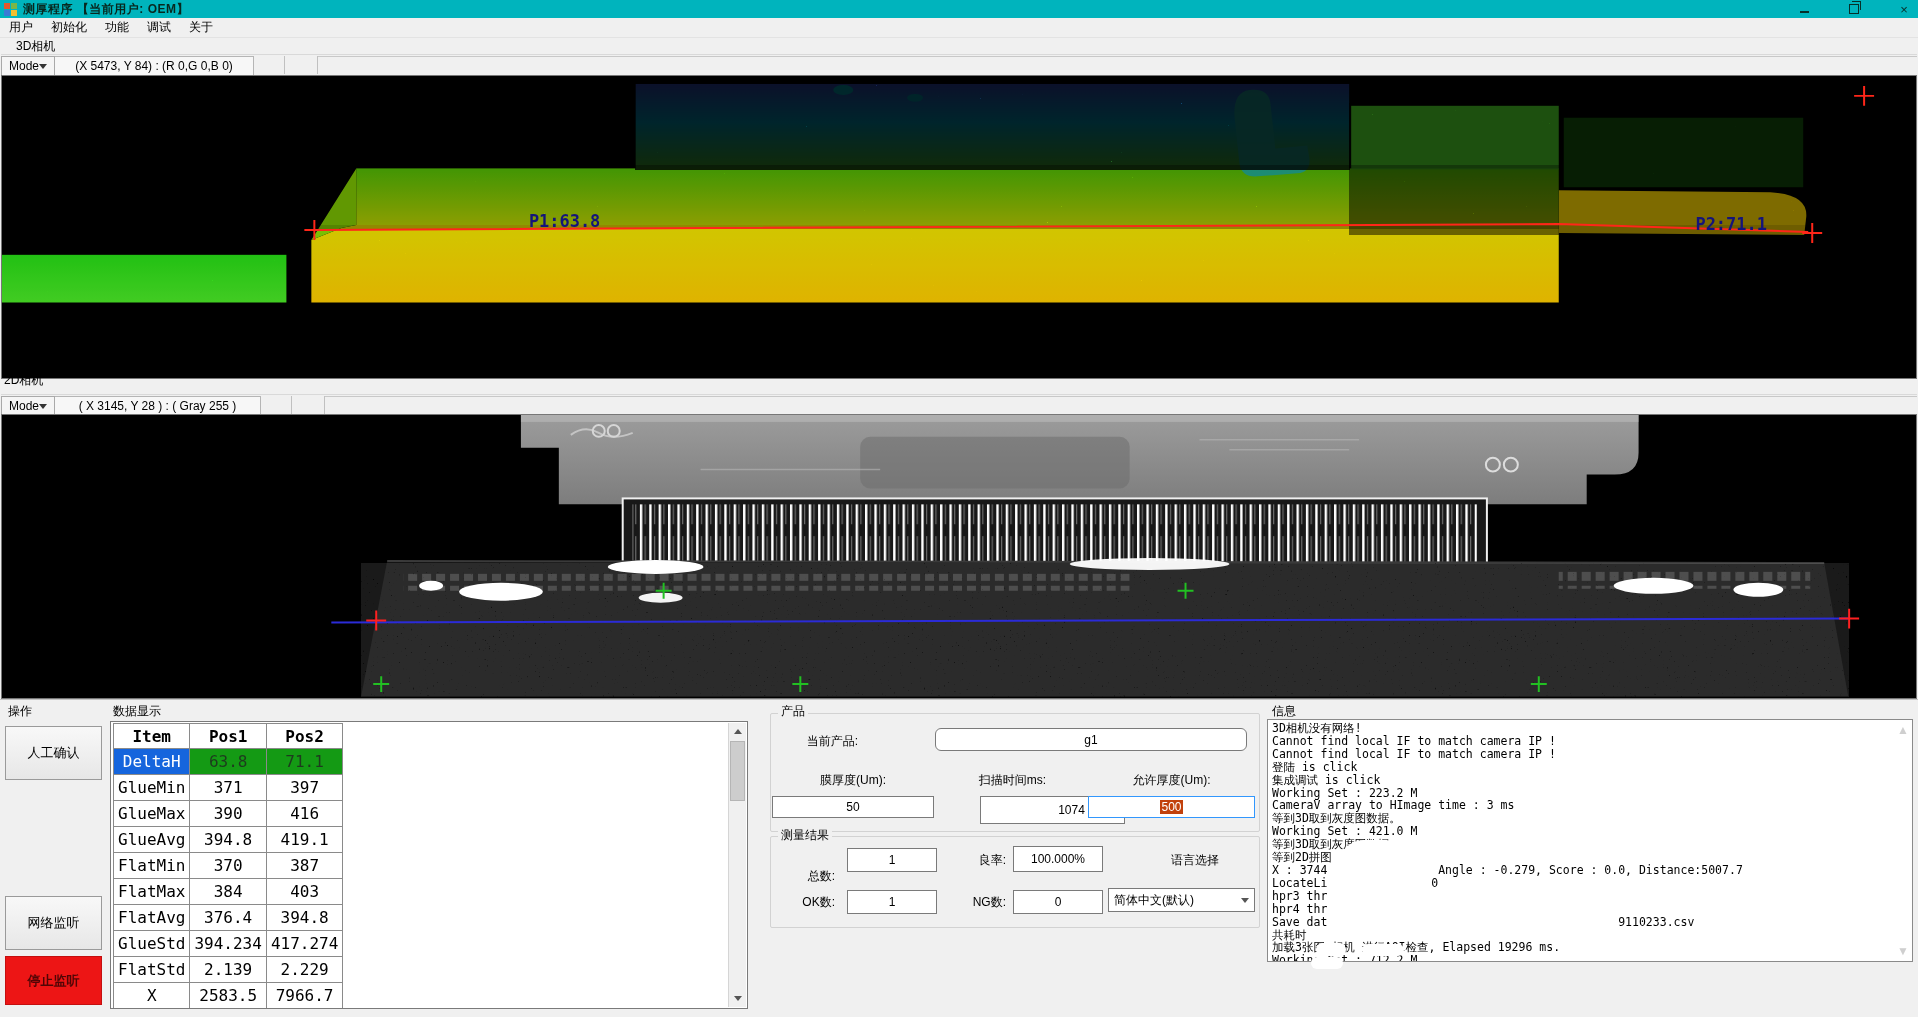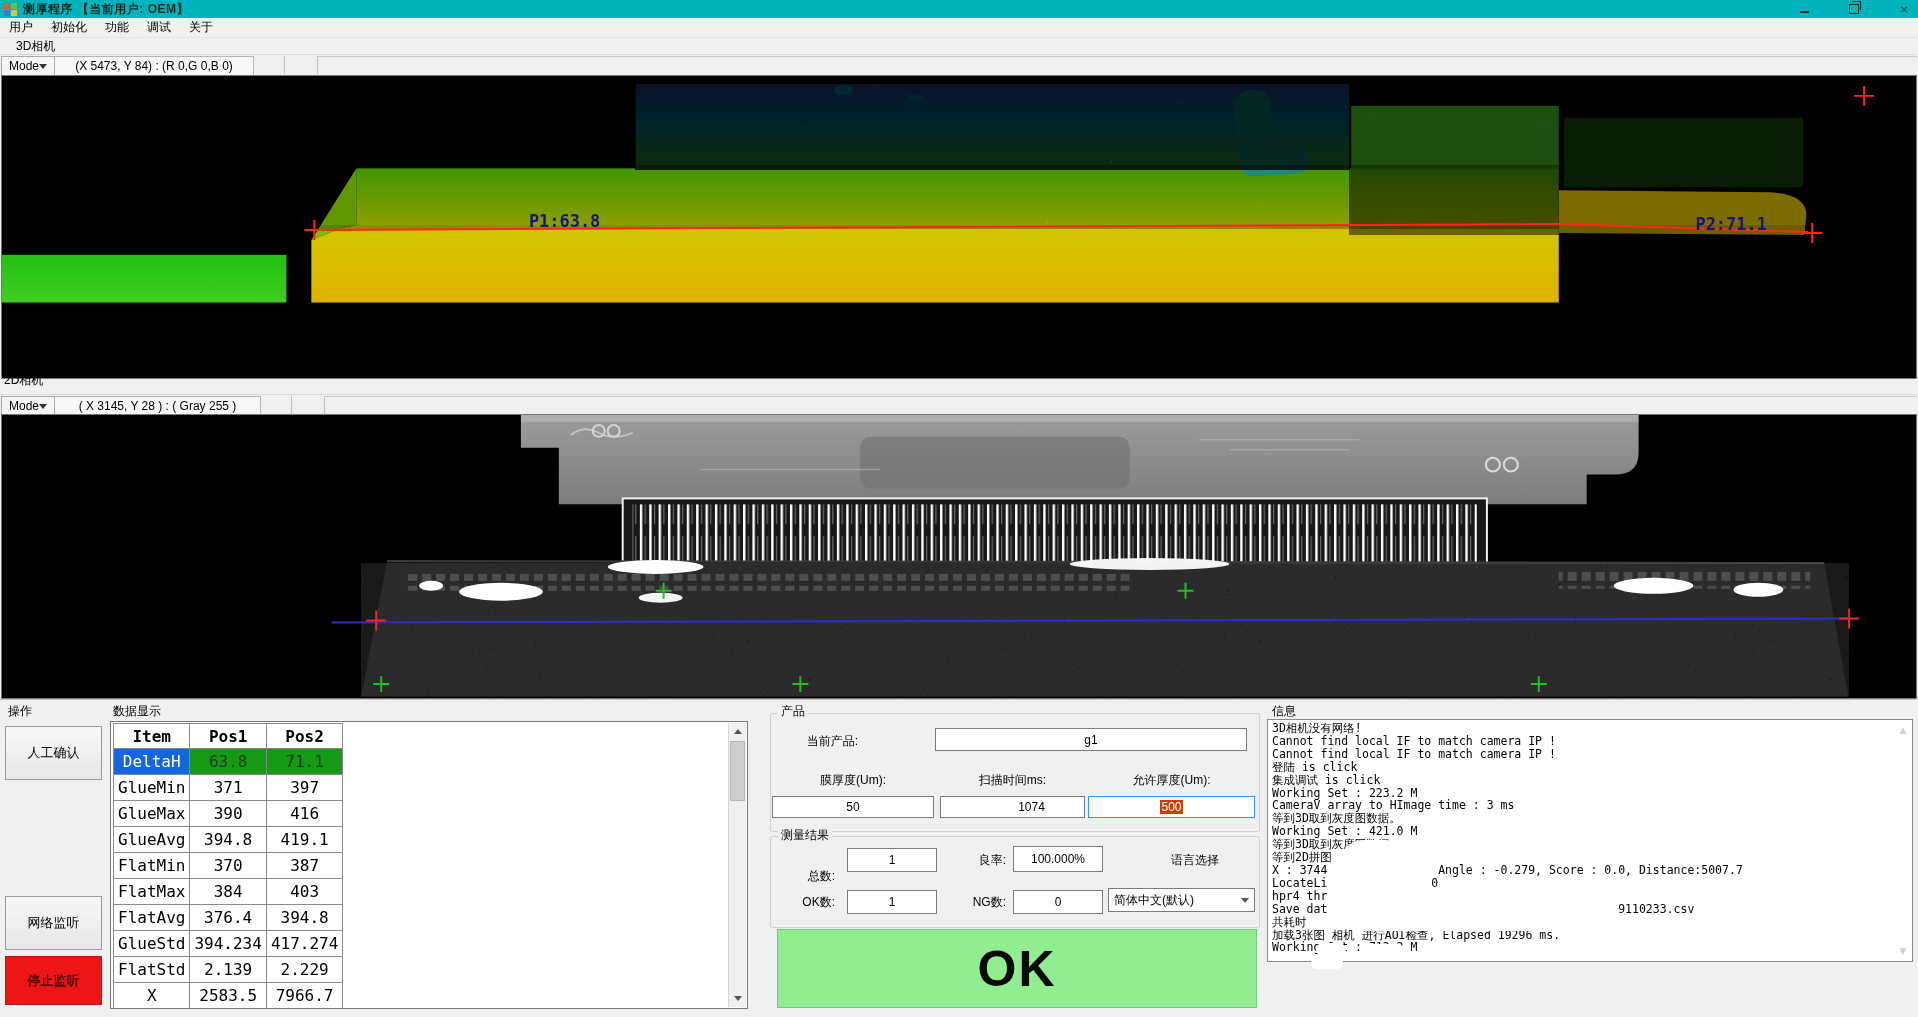--- a/index.html
+++ b/index.html
@@ -317,26 +317,26 @@
       <div class="sb-thumb"></div>
       <div class="sb-btn sb-dn">
           <div class="tri-dn-s"></div>
         </div>
     </div>
   </div>
 
   <div class="groupbox" style="left:770px;top:13px;width:488px;height:117px;"></div>
   <div class="gb-label" style="left:778px;top:4px;">产品</div>
   <div class="lbl t-right" style="left:743px;top:33px;width:115px;">当前产品:</div>
-  <div class="field" style="left:935px;top:28px;width:312px;height:23px;">g1</div>
+  <div class="field" style="left:935px;top:28px;width:312px;height:23px;border-radius:6px;">g1</div>
   <div class="lbl t-center" style="left:772px;top:72px;width:162px;">膜厚度(Um):</div>
   <div class="lbl t-center" style="left:940px;top:72px;width:145px;">扫描时间ms:</div>
   <div class="lbl t-center" style="left:1088px;top:72px;width:167px;">允许厚度(Um):</div>
   <div class="field" style="left:772px;top:96px;width:162px;height:22px;">50</div>
-  <div class="field" style="left:940px;top:96px;width:145px;height:22px;padding-left:38px;">1074</div>
+  <div class="field" style="left:980px;top:96px;width:145px;height:28px;padding-left:38px;">1074</div>
   <div class="field focus" style="left:1088px;top:96px;width:167px;height:22px;">
     <span class="sel-text">500</span>
   </div>
 
   <div class="groupbox" style="left:770px;top:136px;width:488px;height:90px;"></div>
   <div class="gb-label" style="left:778px;top:128px;">测量结果</div>
   <div class="lbl t-right" style="left:773px;top:168px;width:62px;">总数:</div>
   <div class="field" style="left:847px;top:148px;width:90px;height:24px;">1</div>
   <div class="lbl t-right" style="left:946px;top:152px;width:60px;">良率:</div>
   <div class="field" style="left:1013px;top:146px;width:90px;height:26px;">100.000%</div>
@@ -345,40 +345,38 @@
   <div class="field" style="left:847px;top:190px;width:90px;height:24px;">1</div>
   <div class="lbl t-right" style="left:946px;top:194px;width:60px;">NG数:</div>
   <div class="field" style="left:1013px;top:190px;width:90px;height:24px;">0</div>
   <div class="combo" style="left:1108px;top:188px;width:147px;height:24px;">
     <span class="cval">简体中文(默认)</span>
     <span class="carea">
         <span class="tri-down" style="border-top-color:#555;"></span>
       </span>
   </div>
 
-  <div id="okbox">
-    <span class="oktext">OK</span>
-  </div>
 
   <div class="glabel" style="left:1272px;top:4px;">信息</div>
   <div id="info-panel">
     <div id="log">
       <div class="log-line">3D相机没有网络!</div>
       <div class="log-line">Cannot find local IF to match camera IP !</div>
       <div class="log-line">Cannot find local IF to match camera IP !</div>
       <div class="log-line">登陆 is click</div>
       <div class="log-line">集成调试 is click</div>
       <div class="log-line">Working Set : 223.2 M</div>
       <div class="log-line">CameraV array to HImage time : 3 ms</div>
       <div class="log-line">等到3D取到灰度图数据。</div>
       <div class="log-line">Working Set : 421.0 M</div>
       <div class="log-line">等到3D取到灰度图数据。</div>
       <div class="log-line">等到2D拼图</div>
       <div class="log-line">X : 3744         /58    Angle : -0.279, Score : 0.0, Distance:5007.7</div>
       <div class="log-line">LocateLi        st :   0</div>
+      <div class="log-line">hpr3 thr</div>
       <div class="log-line">hpr4 thr</div>
       <div class="log-line">Save dat                                          9110233.csv</div>
       <div class="log-line">共耗时</div>
       <div class="log-line">加载3张图 相机 进行AOI检查, Elapsed 19296 ms.</div>
       <div class="log-line">Working Set : 712.2 M</div>
     </div>
     <div class="info-arrow" style="top:3px;">▲</div>
     <div class="info-arrow" style="bottom:3px;">▼</div>
   </div>
 

